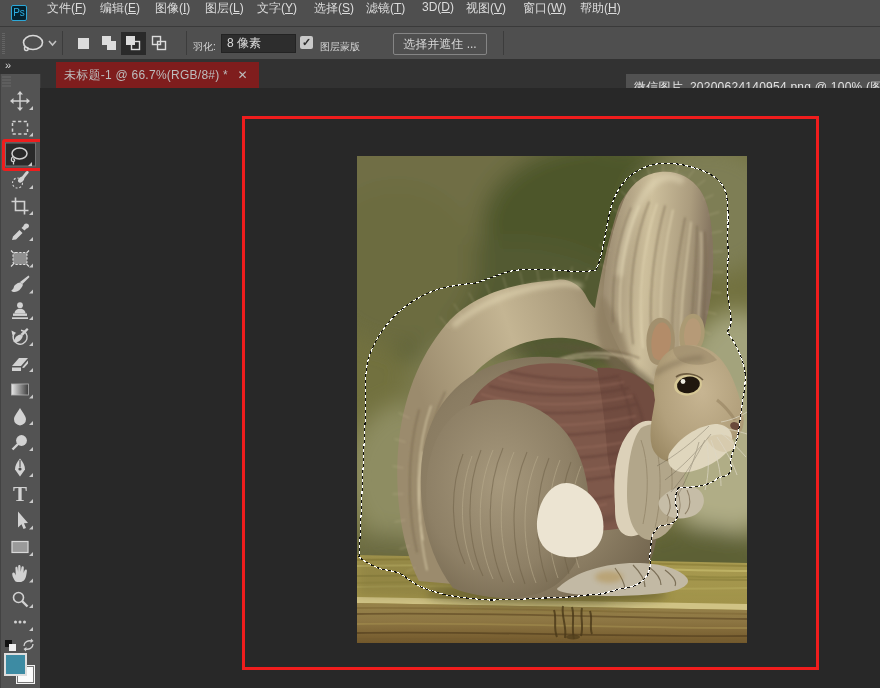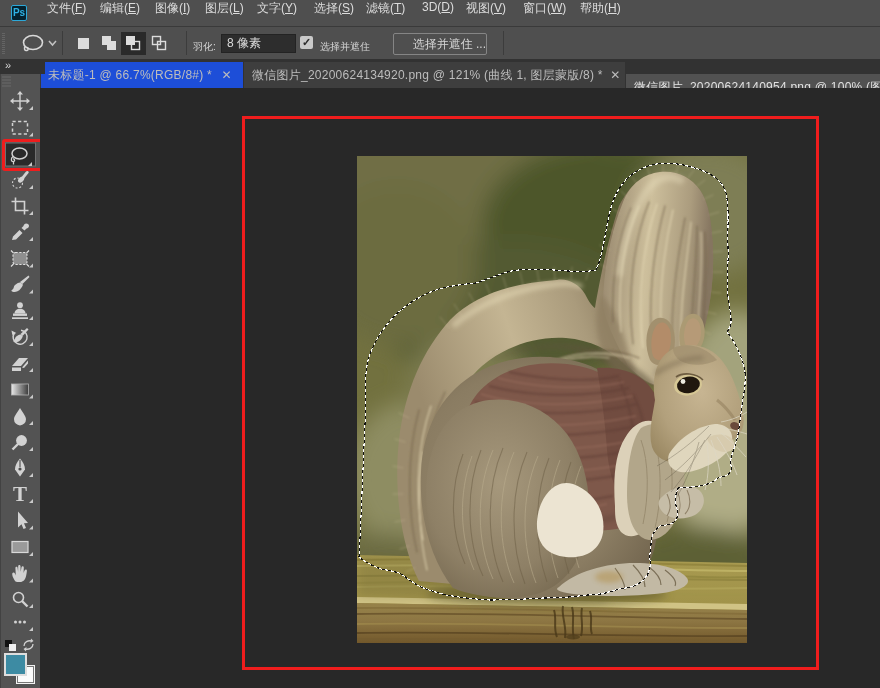--- a/index.html
+++ b/index.html
@@ -1,31 +1,31 @@
 <!DOCTYPE html>
 <html><head>
 <meta charset="utf-8">
 <style>
   html,body{margin:0;padding:0;width:880px;height:688px;overflow:hidden;background:#282828;
     font-family:"Liberation Sans",sans-serif;-webkit-font-smoothing:antialiased;}
   .abs{position:absolute;}
   #menubar{left:0;top:0;width:880px;height:26px;background:#4f4f4f;}
   .mi{position:absolute;top:0;font-size:12px;color:#dcdcdc;white-space:nowrap;}
   #pslogo{left:11px;top:5px;width:14px;height:14px;background:#05222f;border:1px solid #2da8d8;
-    color:#2fb1e3;font-size:10px;font-weight:bold;text-align:center;line-height:14px;border-radius:2px;}
+    color:#2fb1e3;font-size:10px;font-weight:normal;text-align:center;line-height:14px;border-radius:2px;}
   #optbar{left:0;top:26px;width:880px;height:33px;background:#4f4f4f;border-top:1px solid #3a3a3a;border-bottom:1px solid #2e2e2e;}
   .sep{position:absolute;top:4px;width:1px;height:24px;background:#3c3c3c;}
   #grip{left:2px;top:5px;width:3px;height:22px;background:repeating-linear-gradient(#4f4f4f 0,#4f4f4f 1px,#646464 1px,#646464 2px);}
   #featherlbl,#aalbl{font-size:10px;color:#d6d6d6;top:13px;}
   #featherin{left:221px;top:7px;width:68px;height:17px;background:#2d2d2d;border:1px solid #232323;
     color:#dadada;font-size:12px;line-height:17px;padding-left:5px;}
   #cb{left:300px;top:9px;width:13px;height:13px;background:#c9c9c9;border-radius:2px;color:#2c2c2c;
     font-size:11px;font-weight:bold;text-align:center;line-height:13px;}
   #samask{left:393px;top:6px;width:92px;height:20px;border:1px solid #858585;border-radius:2px;
-    color:#d6d6d6;font-size:12px;text-align:right;line-height:20px;}
+    color:#d6d6d6;font-size:12px;text-align:center;line-height:20px;}
   #tabsrow{left:40px;top:59px;width:840px;height:29px;background:#323232;}
   .tab{position:absolute;top:3px;height:26px;font-size:12px;white-space:nowrap;overflow:hidden;}
   .tab .tx{padding:0 8px;line-height:26px;letter-spacing:0.25px;}
   #toolbarTop{left:0;top:59px;width:40px;height:15px;background:#323232;color:#d5d5d5;font-size:11px;
     letter-spacing:-1px;padding-left:5px;line-height:13px;}
   #toolbar{left:0;top:74px;width:40px;height:614px;background:#535353;border-right:1px solid #3a3a3a;box-shadow:inset 1px 0 0 #424242;}
   #canvas{left:40px;top:88px;width:840px;height:600px;background:#282828;}
   #redrect{left:242px;top:116px;width:571px;height:548px;border:3px solid #ef1d1d;}
   #photo{left:357px;top:156px;width:390px;height:487px;}
 </style>
@@ -60,30 +60,27 @@
     <rect x="47" y="0" width="25" height="23" fill="#2a2a2a"></rect>
     <rect x="52" y="4" width="9" height="9" fill="#dcdcdc"></rect>
     <rect x="57.5" y="9.5" width="8" height="8" fill="none" stroke="#dcdcdc" stroke-width="1.4"></rect>
     <rect x="78.5" y="4.5" width="8" height="8" fill="none" stroke="#dcdcdc" stroke-width="1.4"></rect>
     <rect x="83.5" y="9.5" width="8" height="8" fill="none" stroke="#dcdcdc" stroke-width="1.4"></rect>
   </svg>
   <div class="sep" style="left:186px"></div>
   <span class="abs" id="featherlbl" style="left:193px">羽化:</span>
   <div class="abs" id="featherin">8 像素</div>
   <div class="abs" id="cb">✓</div>
-  <span class="abs" id="aalbl" style="left:320px">选择并遮住</span>
+  <span class="abs" id="aalbl" style="left:320px">图层蒙版</span>
   <div class="abs" id="samask">选择并遮住 ...</div>
   <div class="sep" style="left:503px"></div>
 </div>
 <div class="abs" id="tabsrow">
-  <div class="tab" style="left:0px;width:203px;background:#1d4ed8;color:#bdbdbd;">
+  <div class="tab" style="left:16px;width:203px;background:#7f1d1d;color:#bdbdbd;">
     <span class="tx">未标题-1 @ 66.7%(RGB/8#) * <span style="margin-left:6px;">✕</span></span>
-  </div>
-  <div class="tab" style="left:204px;width:381px;background:#3e3e3e;color:#bdbdbd;">
-    <span class="tx">微信图片_20200624134920.png @ 121% (曲线 1, 图层蒙版/8) * <span style="margin-left:4px;">✕</span></span>
   </div>
   <div class="tab" style="left:586px;width:254px;background:#515151;color:#e2e2e2;margin-top:12px;">
     <span class="tx">微信图片_20200624140954.png @ 100% (图</span>
   </div>
 </div>
 <div class="abs" id="toolbarTop">»</div>
 <div class="abs" id="toolbar">
 
 <svg width="40" height="614" viewBox="0 0 40 614">
  <defs>

